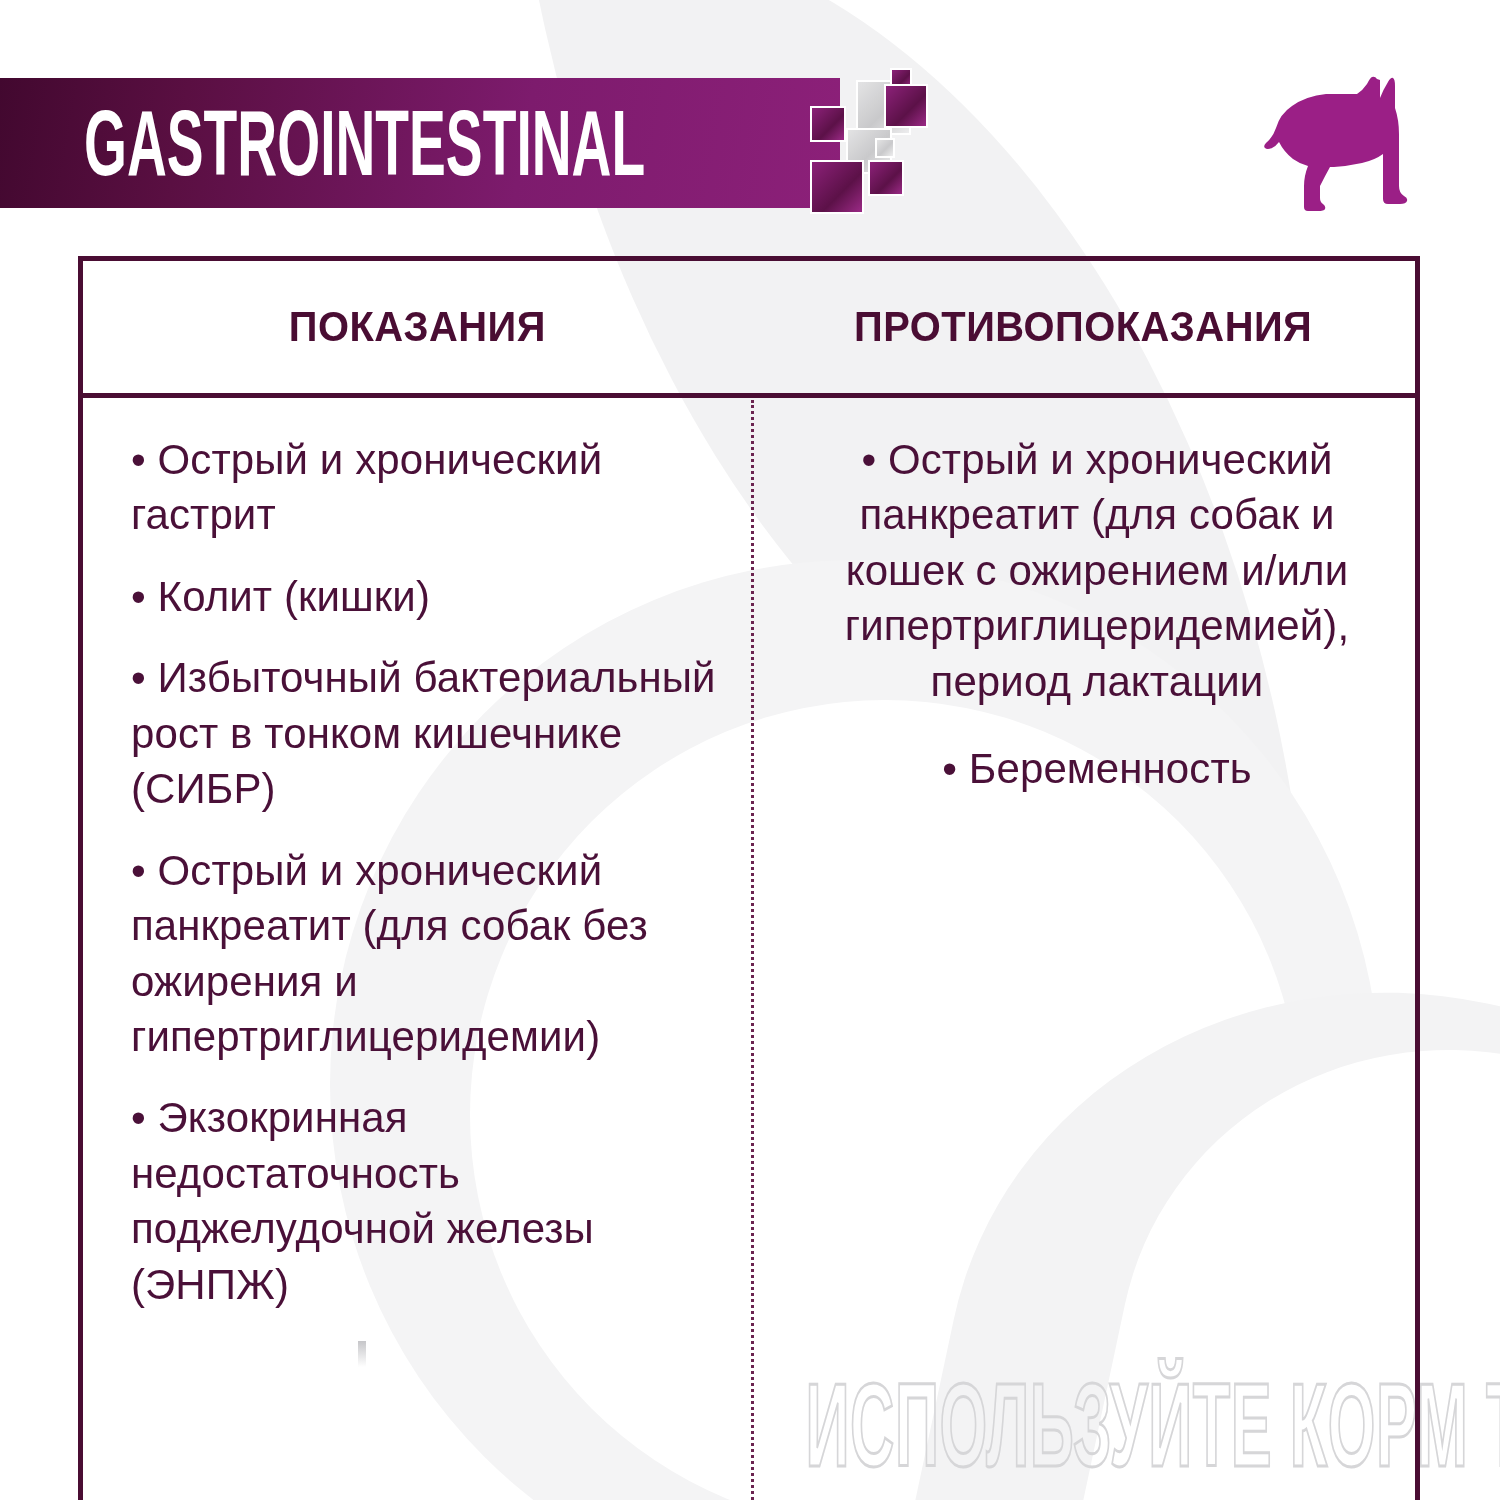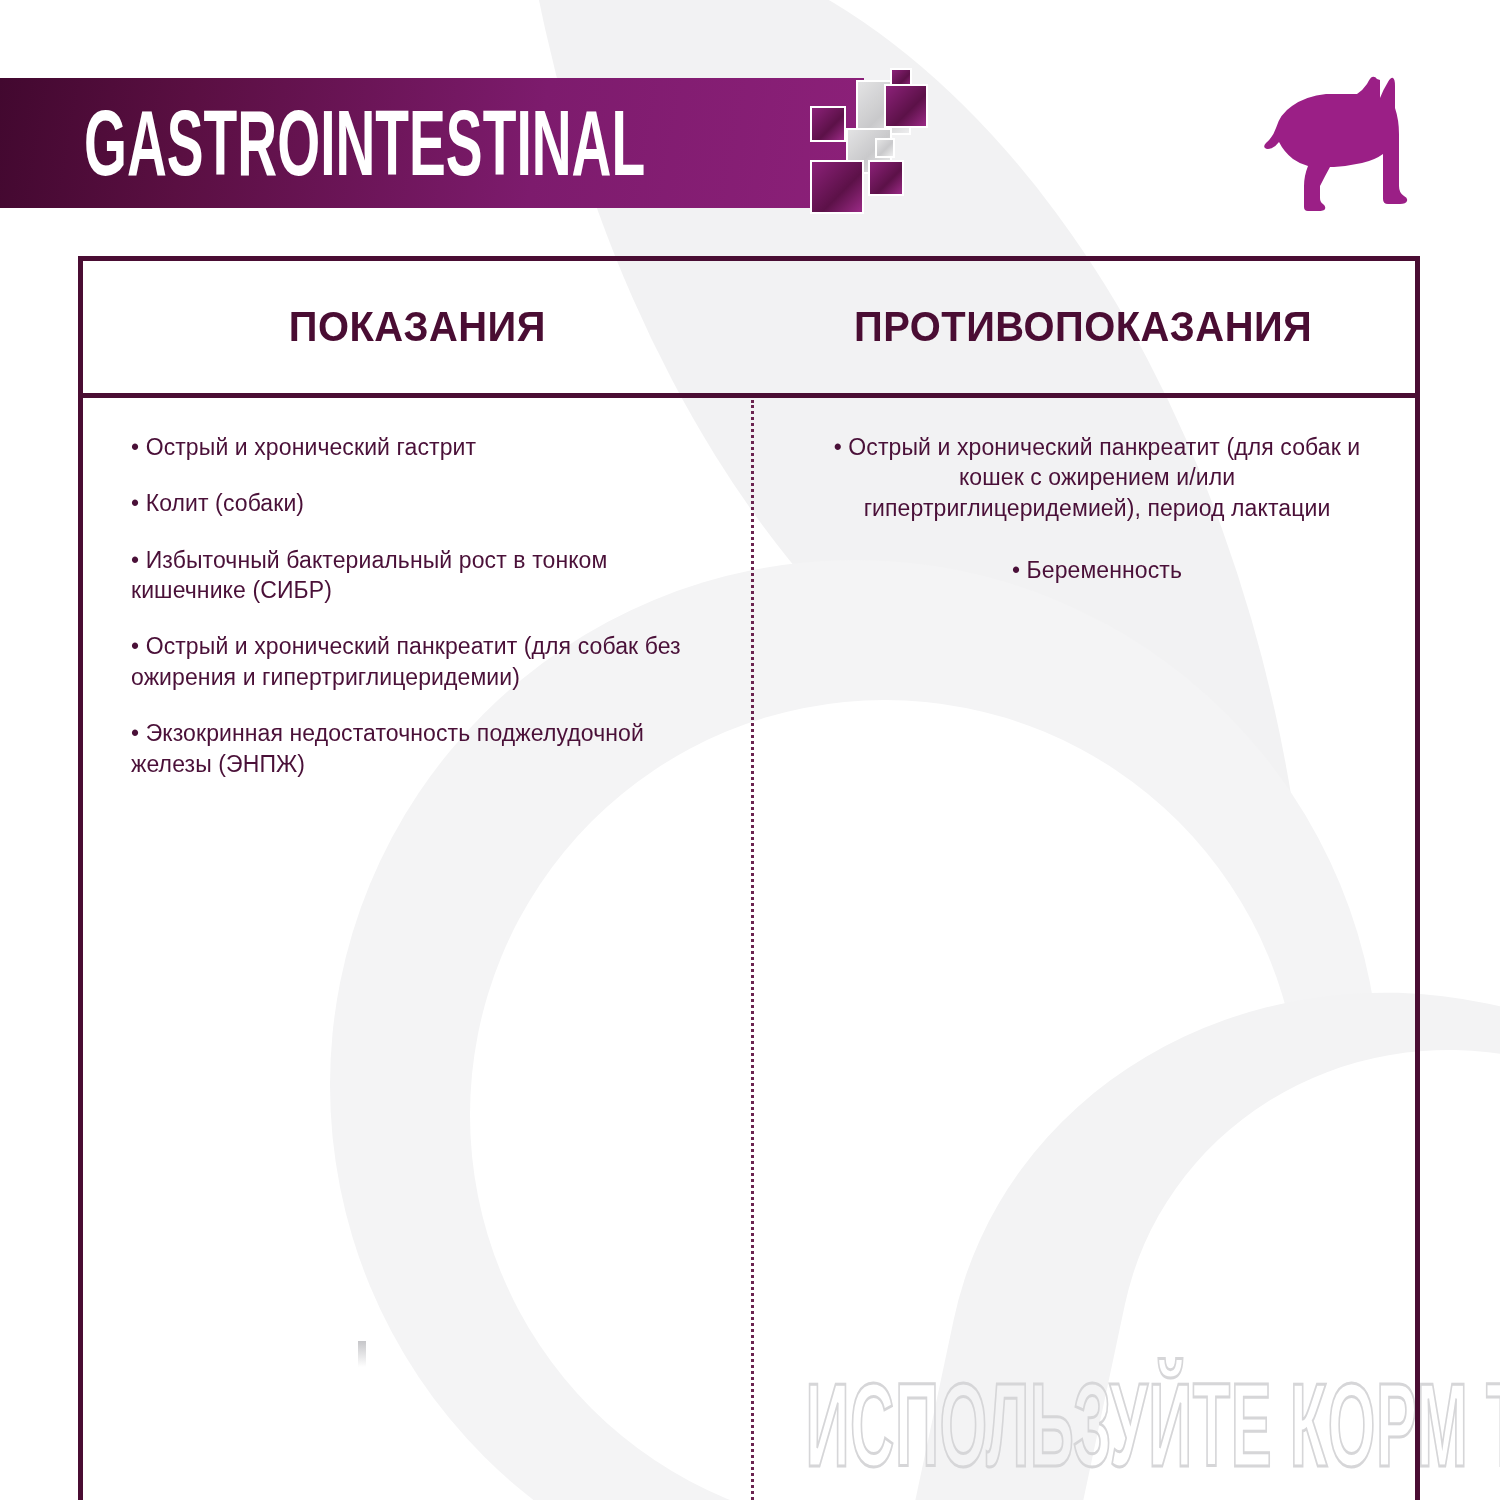--- a/index.html
+++ b/index.html
@@ -74,21 +74,20 @@
 
   
   .banner {
     position: absolute;
     left: 0;
     top: 78px;
     width: 840px;
     height: 130px;
     background: linear-gradient(100deg, #42082f 0%, #5a0f42 22%, #7d1b6d 62%, #8c2079 100%);
     z-index: 4;
-    padding-left: 24px;
   }
   .banner-title {
     position: absolute;
     left: 84px;
     top: 50%;
     transform: translateY(-50%) scaleX(0.60);
     transform-origin: left center;
     white-space: nowrap;
     color: #ffffff;
     font-family: "Liberation Sans", sans-serif;
@@ -195,21 +194,21 @@
     position: absolute;
     left: 668px;
     top: 2px;
     bottom: 0px;
     width: 0;
     border-left: 3px dotted #6b2450;
   }
 
   .bullet-item {
     color: #4a1038;
-    font-size: 23px;
+    font-size: 42px;
     line-height: 1.32;
     margin-bottom: 26px;
     letter-spacing: 0.1px;
   }
   .body-cell.right .bullet-item {
     margin-bottom: 32px;
   }
 
   
   .footer-wm {
@@ -297,21 +296,21 @@
       <div class="head-cell right">
         <span>ПРОТИВОПОКАЗАНИЯ</span>
       </div>
     </div>
 
     <div class="table-body">
       <div class="divider"></div>
 
       <div class="body-cell left">
         <div class="bullet-item">• Острый и хронический гастрит</div>
-        <div class="bullet-item">• Колит (собаки)</div>
+        <div class="bullet-item">• Колит (кишки)</div>
         <div class="bullet-item">• Избыточный бактериальный рост в тонком кишечнике (СИБР)</div>
         <div class="bullet-item">• Острый и хронический панкреатит (для собак без ожирения и гипертриглицеридемии)</div>
         <div class="bullet-item">• Экзокринная недостаточность поджелудочной железы (ЭНПЖ)</div>
       </div>
 
       <div class="body-cell right">
         <div class="bullet-item">• Острый и хронический панкреатит (для собак и кошек с ожирением и/или гипертриглицеридемией), период лактации</div>
         <div class="bullet-item">• Беременность</div>
       </div>
     </div>

